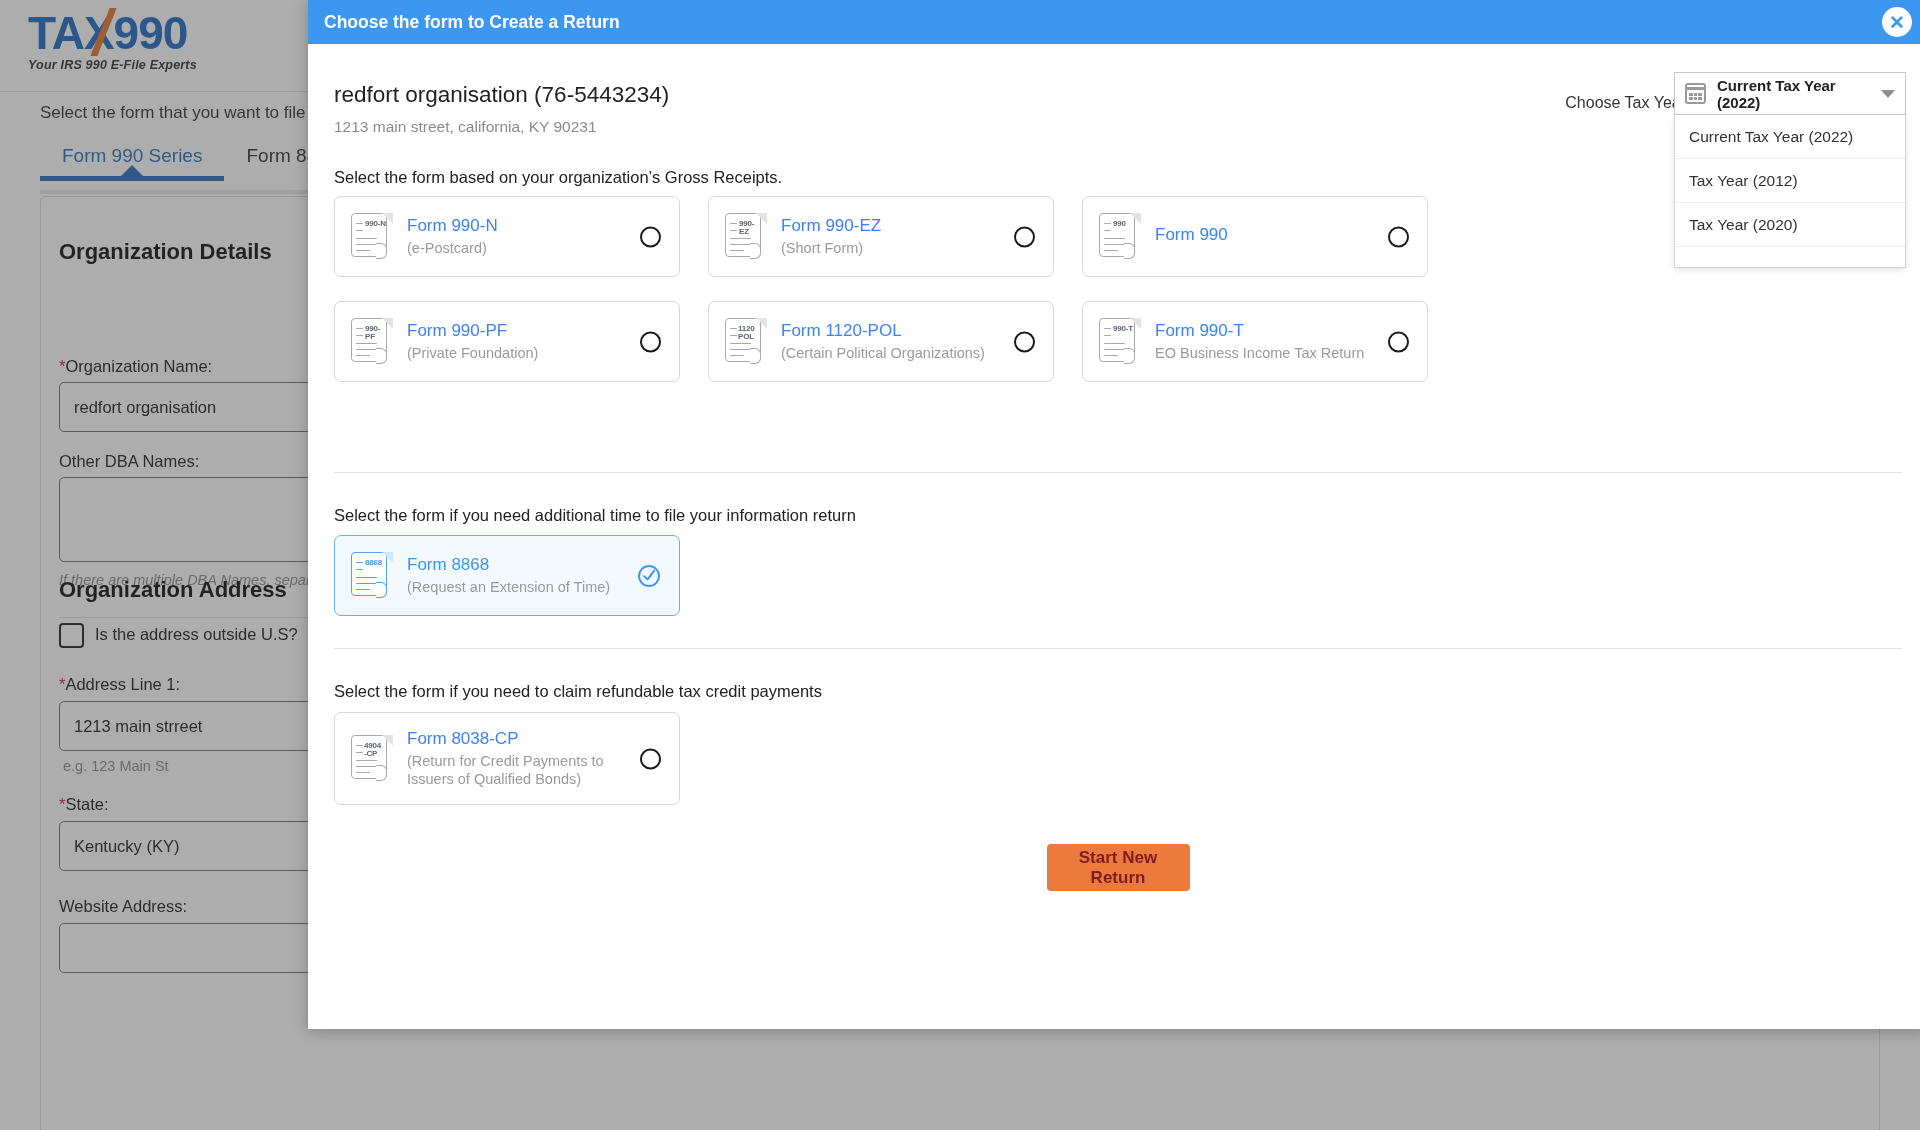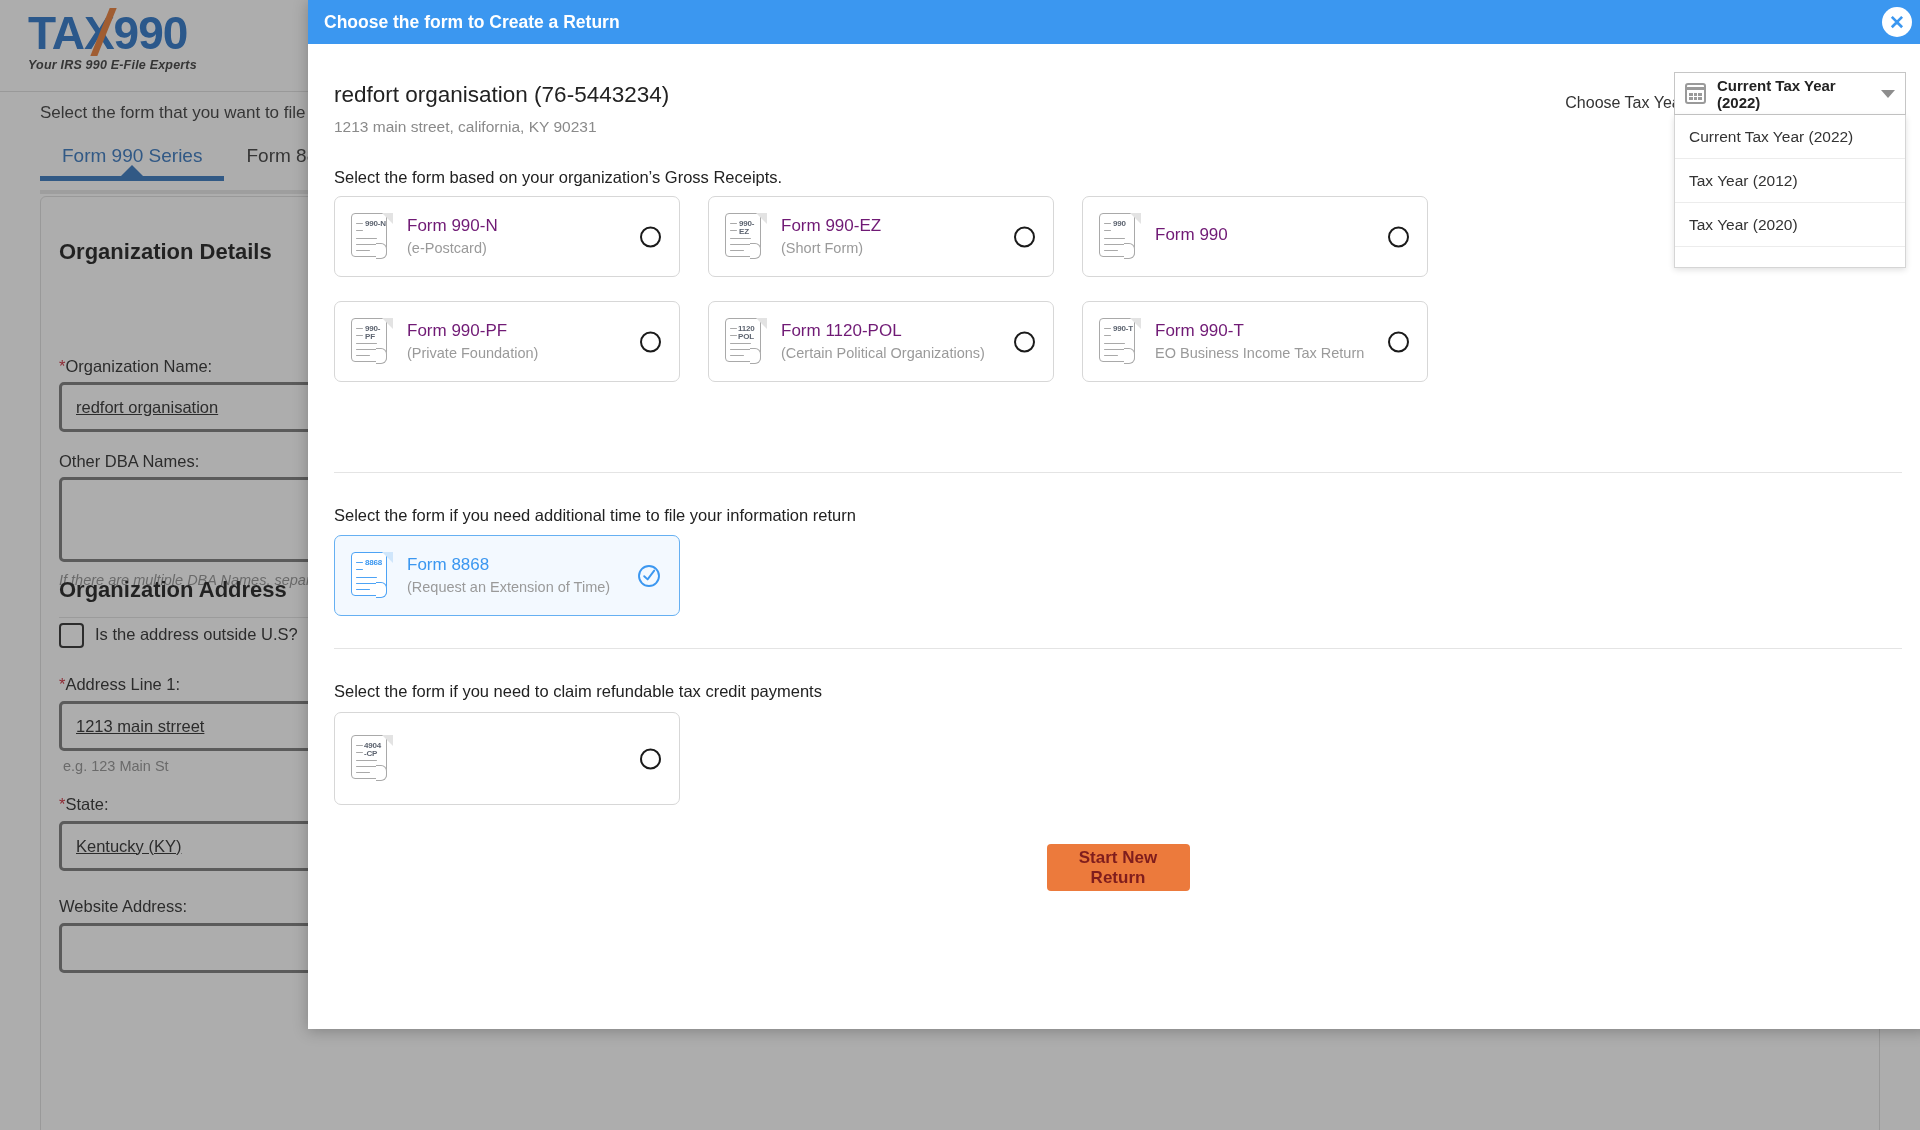--- a/index.html
+++ b/index.html
@@ -80,23 +80,23 @@
     background: #fff; border: 1px solid #ddd; border-radius: 6px;
   }
   .sect-title {
     position: absolute; font-size: 22px; font-weight: bold; color: #111;
   }
   .field-label {
     position: absolute; font-size: 16.5px; color: #222;
   }
   .req { color: #cc2233; }
   .field-box {
-    position: absolute; border: 3px solid #737373; border-radius: 5px;
+    position: absolute; border: 1px solid #737373; border-radius: 5px;
     background: #fff; font-size: 16.5px; color: #222;
-    padding: 0 14px; display: flex; align-items: center; text-decoration: underline;
+    padding: 0 14px; display: flex; align-items: center;
   }
   .field-box.filled { background: #fff; }
   .hint {
     position: absolute; font-size: 14.5px; color: #8c8c8c;
   }
   .hint.ital { font-style: italic; }
   .chk {
     position: absolute; width: 25px; height: 25px;
     border: 2px solid #222; border-radius: 4px; background: #fff;
   }
@@ -205,21 +205,21 @@
   .fcard {
     height: 81px; border: 1px solid #d7d7d7; border-radius: 7px;
     background: #fff; display: flex; align-items: center;
     padding: 0 14px 0 16px; position: relative; cursor: pointer;
   }
   .fcard.tall { height: 93px; align-items: center; }
   .fcard.selected {
     border: 1px solid #66b0f2; background: #f3f9ff;
   }
   .fcard-texts { margin-left: 14px; }
-  .fcard-title { font-size: 17px; color: #701a75; }
+  .fcard-title { font-size: 17px; color: #3b82f6; }
   .fcard.selected .fcard-title { color: #3b97f0; }
   .fcard-sub { font-size: 14.5px; color: #9a9a9a; margin-top: 3px; line-height: 1.25; }
   .radio {
     position: absolute; right: 18px; top: 50%; transform: translateY(-50%);
     width: 21px; height: 21px; border: 2px solid #1a1a1a; border-radius: 50%;
   }
   .check-mark {
     position: absolute; right: 18px; top: 50%; transform: translateY(-50%);
     width: 24px; height: 24px;
   }
@@ -561,20 +561,25 @@
             <span class="fold"></span>
           <span class="ln l1"></span>
             <span class="ln l2"></span>
           <span class="ln l3"></span>
             <span class="ln l4"></span>
             <span class="ln l5"></span>
           <span class="curl"></span>
           <span class="num" style="white-space:pre; left:13px;">4904
 -CP</span>
         </span>
+        <span class="fcard-texts">
+          <span class="fcard-title" style="display:block;">Form 8038-CP</span>
+          <span class="fcard-sub" style="display:block; white-space:pre-line;">(Return for Credit Payments to
+Issuers of Qualified Bonds)</span>
+        </span>
         <span class="radio"></span>
       </div>
     </div>
 
     <div style="position:absolute; left:0; right:0; top:800px; display:flex; justify-content:center;">
       <button class="start-btn">Start New Return</button>
     </div>
 
   </div>
 </div>

